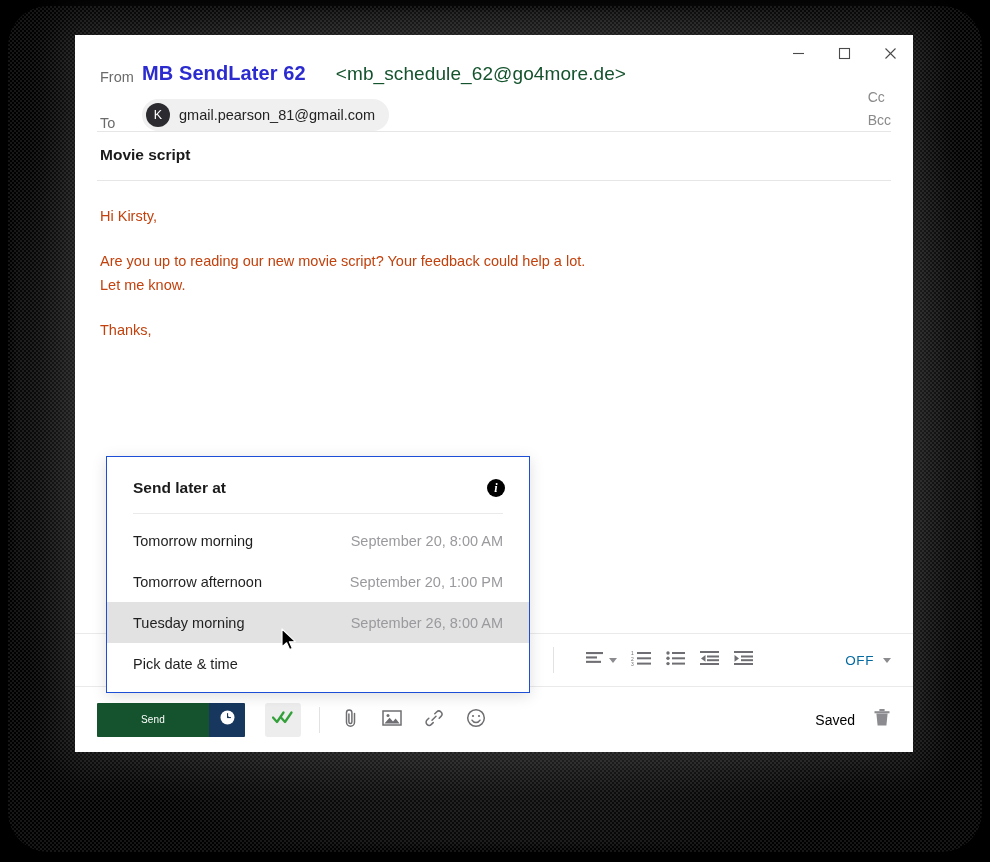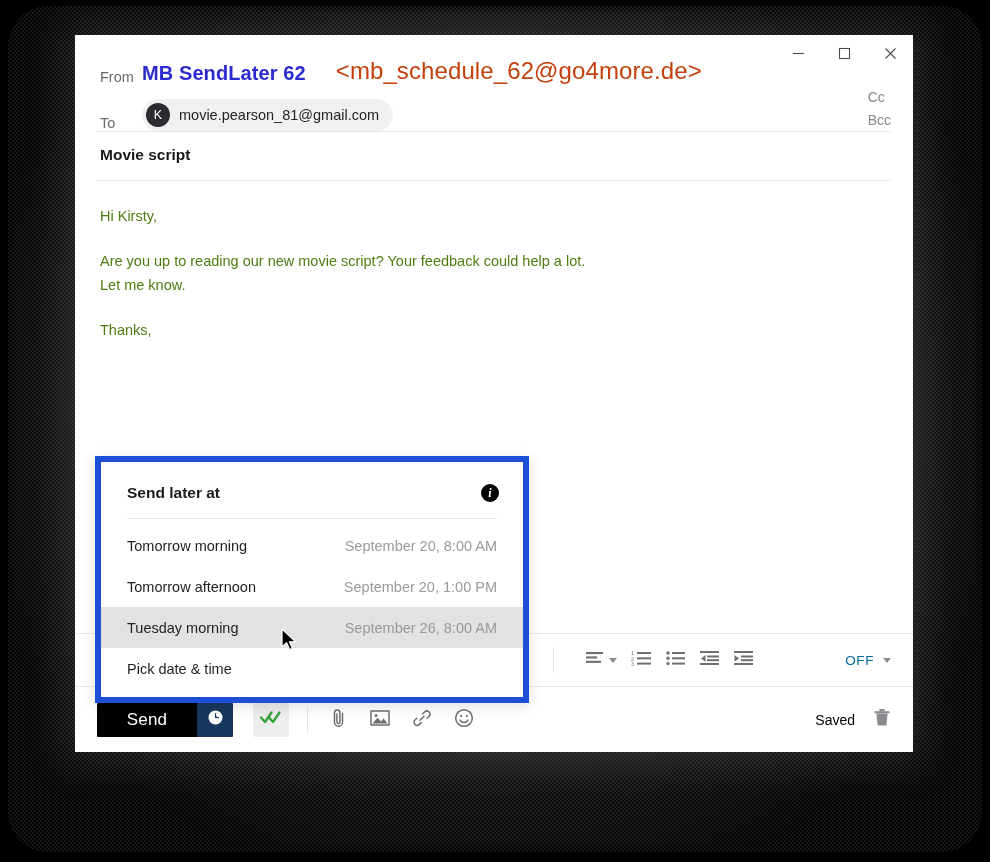--- a/index.html
+++ b/index.html
@@ -33,21 +33,21 @@
   #window{
     position:absolute;left:75px;top:35px;width:838px;height:717px;
     background:#fff;
     box-shadow:0 0 40px 14px rgba(255,255,255,.10);
   }
 
   
   .hdr-row{display:flex;align-items:flex-end;height:50px;padding:0 0 0 25px;position:relative;}
   .fld-label{color:#6b6b6b;font-size:14.5px;width:42px;flex:0 0 42px;}
   .from-name{color:#2b2bd0;font-size:20px;font-weight:bold;letter-spacing:.1px;}
-  .from-addr{color:#c2410c;font-size:24px;margin-left:30px;letter-spacing:.1px;}
+  .from-addr{color:#14532d;font-size:19px;margin-left:30px;letter-spacing:.1px;}
 
   .to-row{height:46px;}
   .recip-chip{
     display:inline-flex;align-items:center;gap:9px;
     background:#f0f0f0;border-radius:16px;padding:4px 14px 4px 4px;
   }
   .avatar{
     width:24px;height:24px;border-radius:50%;background:#2b2b30;color:#fff;
     font-size:12.5px;display:flex;align-items:center;justify-content:center;
   }
@@ -60,21 +60,21 @@
   .winbtns{position:absolute;right:0;top:0;display:flex;}
   .winbtn{width:46px;height:36px;display:flex;align-items:center;justify-content:center;
     color:#555;font-size:13px;}
   .winbtn svg{display:block;}
 
   
   .subject{padding:14px 25px 16px 25px;font-size:15.5px;font-weight:bold;color:#1b1b1b;}
   .hr{height:1px;background:#e6e6e6;margin:0 22px;}
 
   
-  .mailbody{padding:24px 25px 0 25px;font-size:14.5px;color:#4d7c0f;line-height:1.62;
+  .mailbody{padding:24px 25px 0 25px;font-size:14.5px;color:#c2410c;line-height:1.62;
     font-family:"Liberation Sans", sans-serif;}
   .mailbody p{margin:0 0 22px 0;}
   .mailbody p.tight{margin-bottom:22px;}
 
   
   #fmtbar{
     position:absolute;left:0;right:0;bottom:65px;height:52px;
     border-top:1px solid #eaeaea;border-bottom:1px solid #eaeaea;
     display:flex;align-items:center;
   }
@@ -83,33 +83,33 @@
   .fmt-btn{display:flex;align-items:center;gap:4px;color:#6f6f73;}
   .caret{width:0;height:0;border-left:4.5px solid transparent;border-right:4.5px solid transparent;
          border-top:5px solid #8b8b8f;}
   .offbox{position:absolute;right:22px;display:flex;align-items:center;gap:9px;
     color:#0369a1;font-size:13.5px;letter-spacing:.6px;}
 
   
   #bottombar{position:absolute;left:0;right:0;bottom:0;height:65px;display:flex;align-items:center;
     padding-left:22px;}
   .sendwrap{display:flex;height:34px;border-radius:1px;overflow:hidden;}
-  .send-main{background:#000000;color:#fff;font-size:17px;display:flex;align-items:center;
-    justify-content:center;width:100px;letter-spacing:.2px;}
+  .send-main{background:#14532d;color:#fff;font-size:10px;display:flex;align-items:center;
+    justify-content:center;width:112px;letter-spacing:.2px;}
   .send-clock{background:#17375e;width:36px;display:flex;align-items:center;justify-content:center;color:#fff;}
   .trackbtn{width:36px;height:34px;background:#ededed;border-radius:3px;margin-left:20px;
     display:flex;align-items:center;justify-content:center;}
   .attach-icons{display:flex;align-items:center;gap:22px;margin-left:22px;color:#6f6f73;}
   .savedwrap{position:absolute;right:22px;display:flex;align-items:center;gap:18px;}
   .saved-txt{color:#000000;font-size:14px;}
 
   
   #sendlater{
-    position:absolute;left:95px;top:456px;width:422px;
-    background:#fff;border:6px solid #1d4ed8;
+    position:absolute;left:106px;top:456px;width:422px;
+    background:#fff;border:1px solid #1d4ed8;
     box-shadow:0 3px 14px rgba(0,0,0,.13);
     z-index:40;
   }
   .sl-head{display:flex;align-items:center;justify-content:space-between;
     padding:22px 24px 16px 26px;}
   .sl-title{font-size:15.5px;font-weight:bold;color:#1b1b1b;}
   .info-icon{width:18px;height:18px;border-radius:50%;background:#000;color:#fff;
     font-size:12px;font-weight:bold;font-style:italic;
     display:flex;align-items:center;justify-content:center;font-family:"Liberation Serif",serif;}
   .sl-divider{height:1px;background:#eaeaea;margin:0 26px;}
@@ -154,21 +154,21 @@
   <div class="hdr-row">
     <div class="fld-label">From</div>
     <div class="from-name">MB SendLater 62</div>
     <div class="from-addr">&lt;mb_schedule_62@go4more.de&gt;</div>
   </div>
 
   <div class="hdr-row to-row">
     <div class="fld-label">To</div>
     <div class="recip-chip">
       <div class="avatar">K</div>
-      <div class="recip-mail">movie.pearson_81@gmail.com</div>
+      <div class="recip-mail">gmail.pearson_81@gmail.com</div>
     </div>
     <div class="ccbcc">
       <span>Cc</span>
       <span>Bcc</span>
     </div>
   </div>
   <div class="hr"></div>
 
   <div class="subject">Movie script</div>
   <div class="hr"></div>

